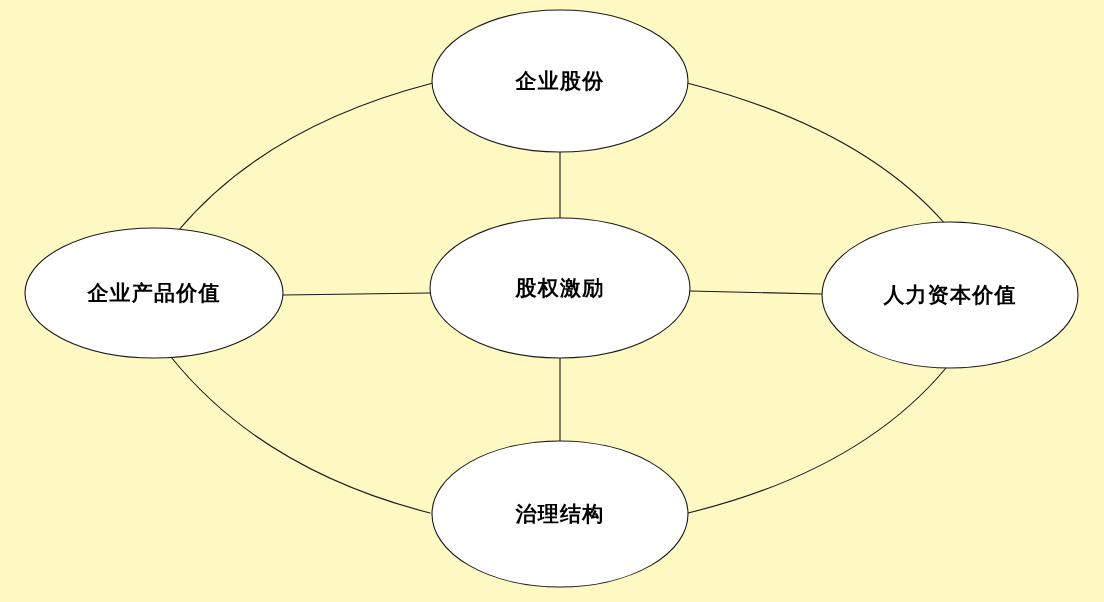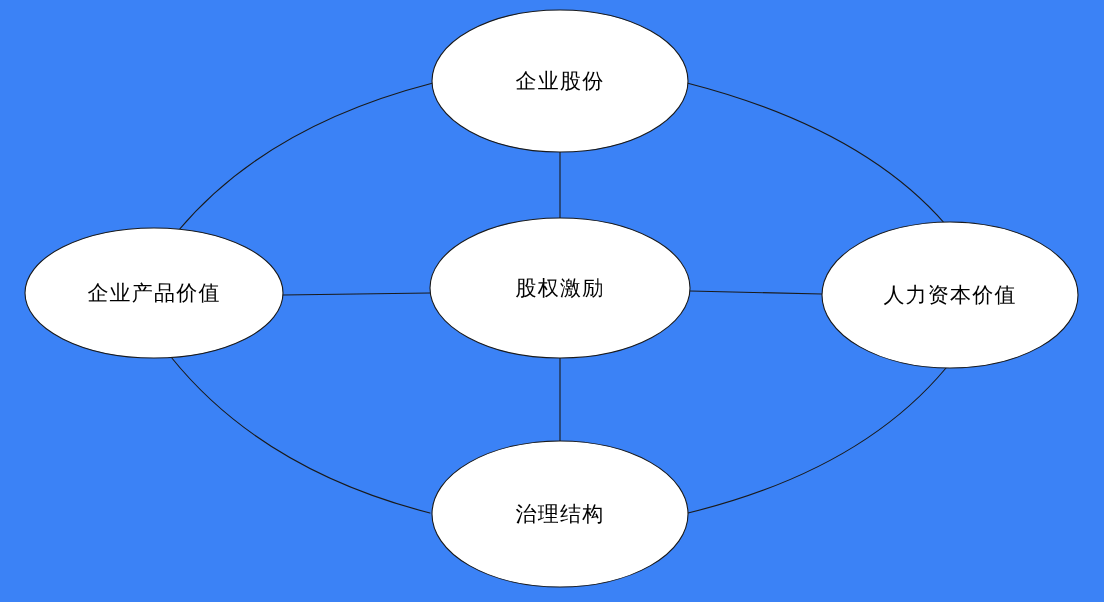--- a/index.html
+++ b/index.html
@@ -43,21 +43,21 @@
     font-size: 21px;
     letter-spacing: 1.2px;
     text-anchor: middle;
     dominant-baseline: middle;
     white-space: pre;
   }
 </style>
 </head>
 <body>
 
-<div id="canvas" style="background: #3b82f6;">
+<div id="canvas" style="background: #fef9c3; font-weight: bold;">
   <svg id="diagram-svg" viewBox="0 0 1104 602" xmlns="http://www.w3.org/2000/svg">
 
     <g>
       <path class="edge-path" d="M 560 218 L 560 152" stroke="#1a1a1a"></path>
       <path class="edge-path" d="M 430 293 L 283 295" stroke="#1a1a1a"></path>
       <path class="edge-path" d="M 690 291 L 822 294" stroke="#1a1a1a"></path>
       <path class="edge-path" d="M 560 358 L 560 441" stroke="#1a1a1a"></path>
       <path class="edge-path" d="M 178 231 Q 266 126 433 83" stroke="#1a1a1a"></path>
       <path class="edge-path" d="M 687 83 Q 862 128 946 225" stroke="#1a1a1a"></path>
       <path class="edge-path" d="M 946 368 Q 860 471 688 513" stroke="#1a1a1a"></path>

